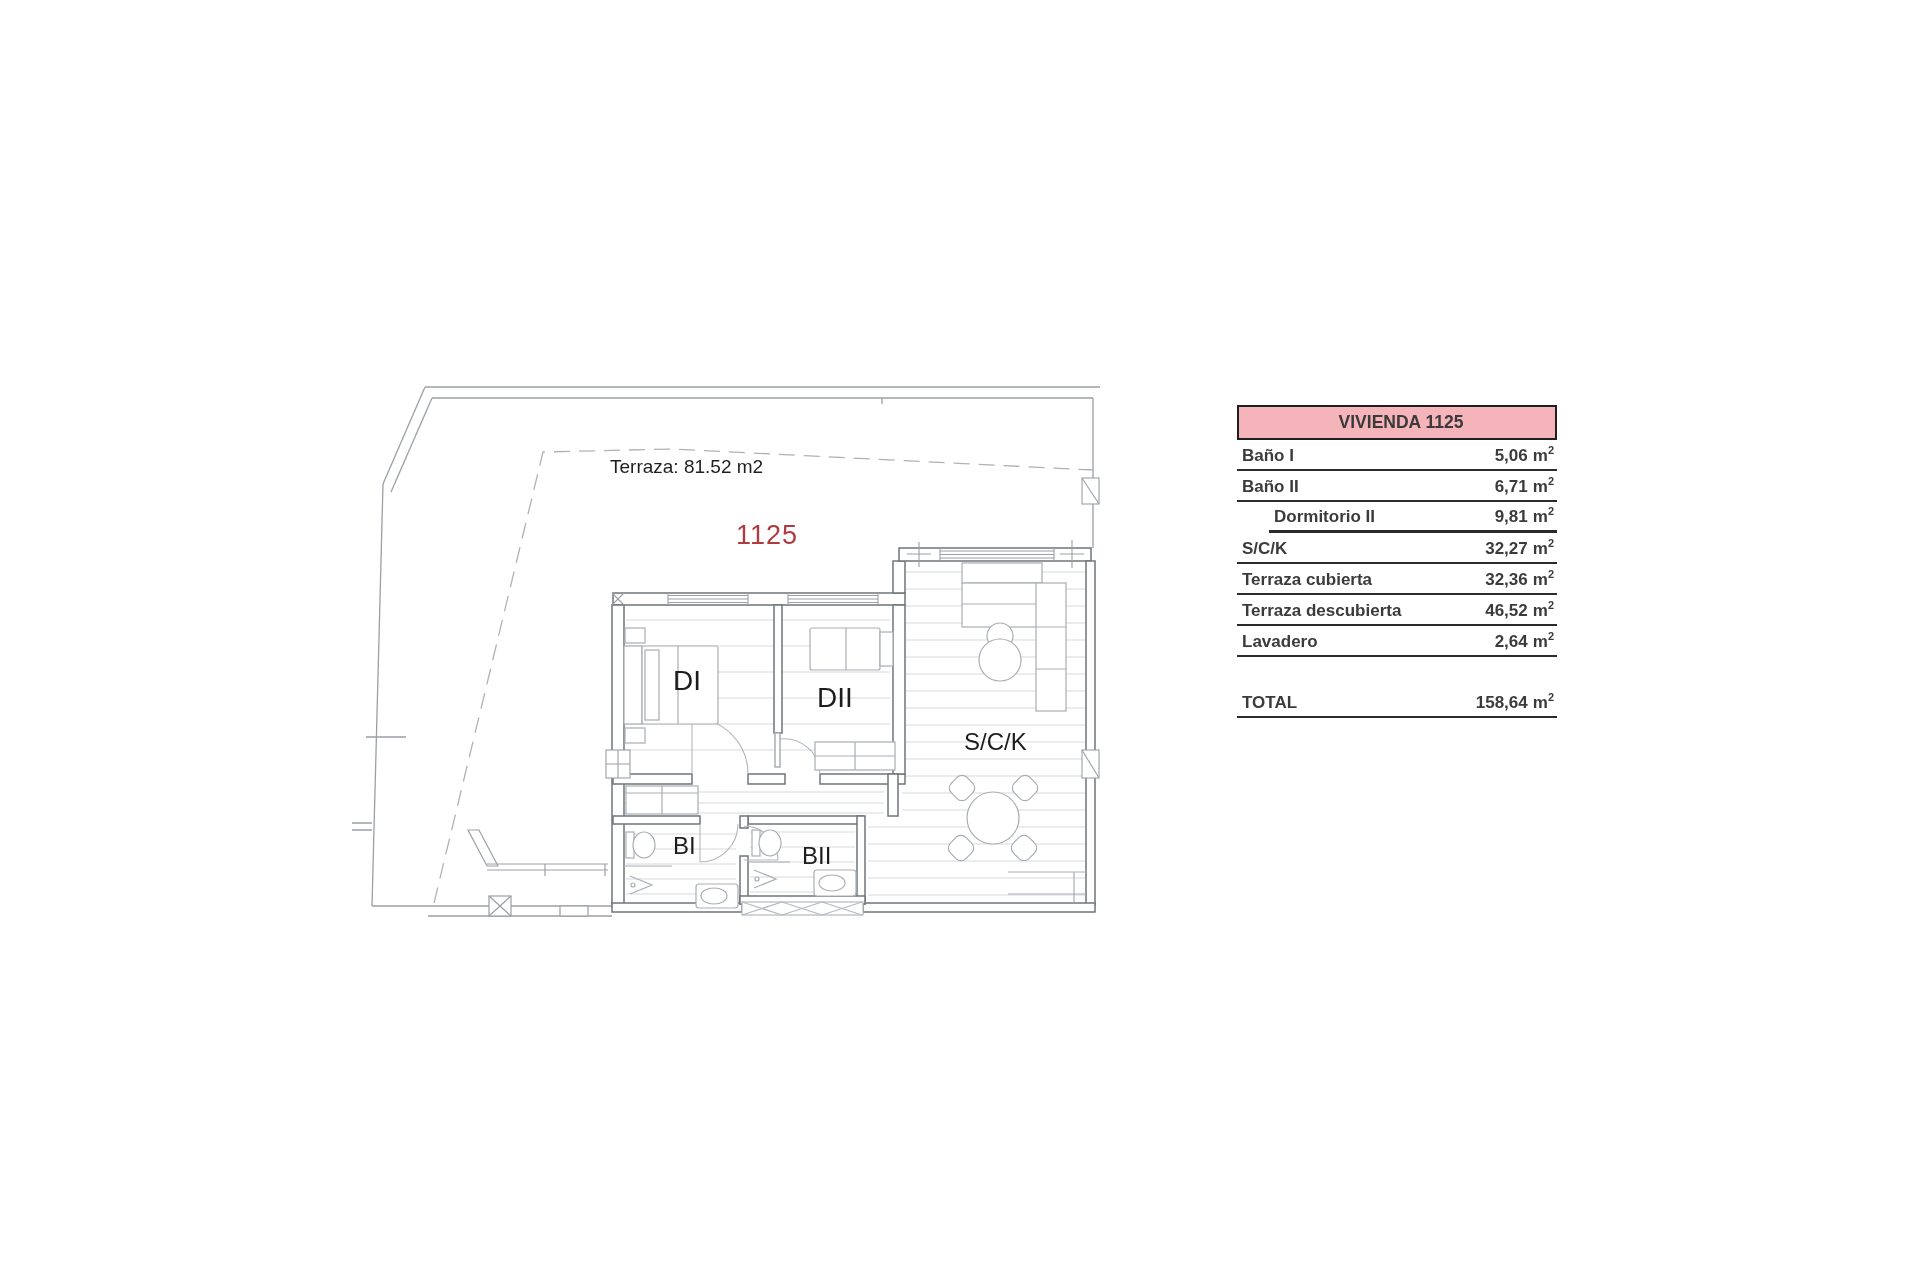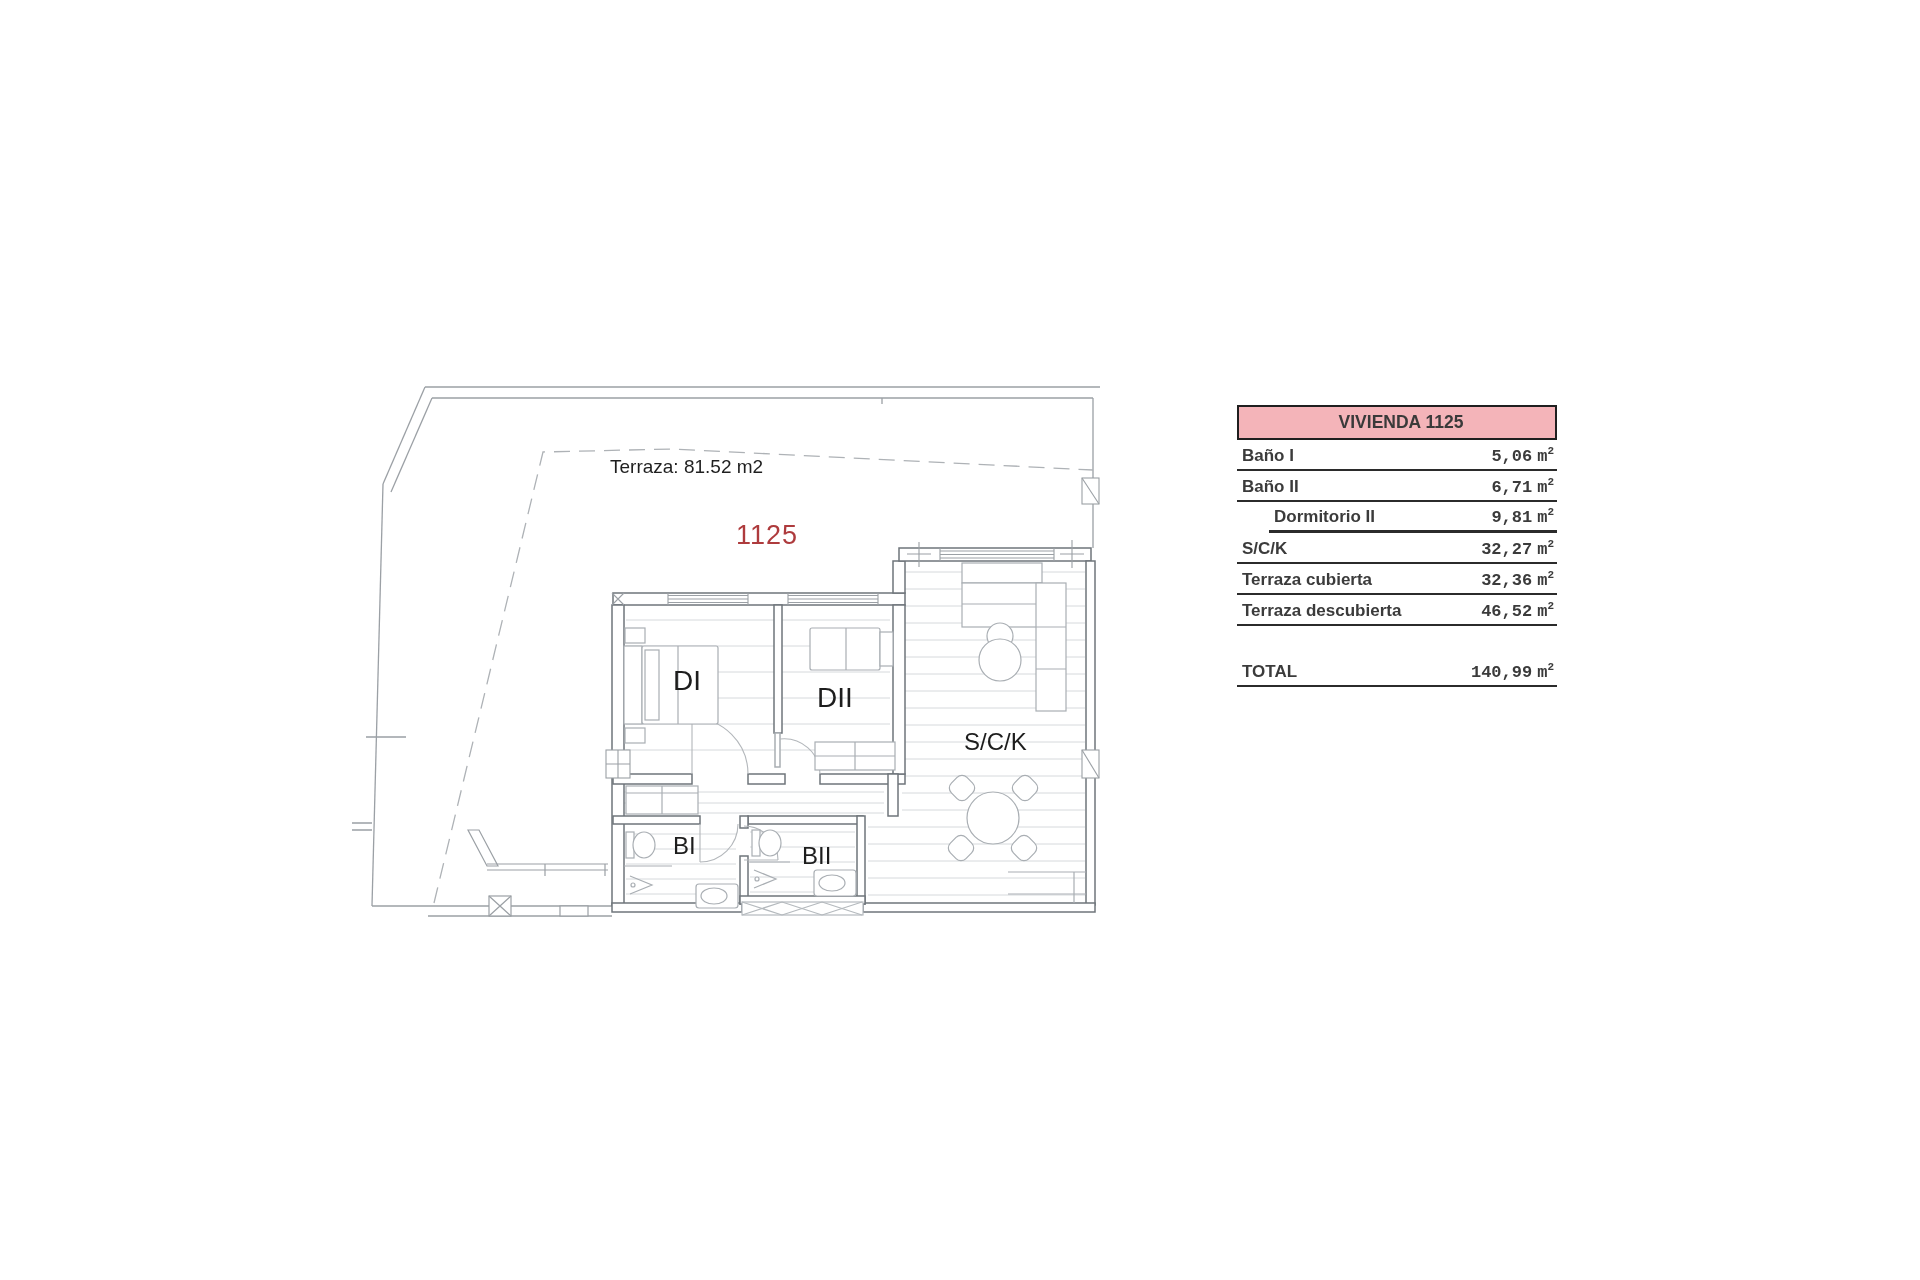--- a/index.html
+++ b/index.html
@@ -24,21 +24,21 @@
     font-size:17.5px;font-weight:bold;color:#3a3a3a;padding-left:8px;
   }
   #area-table .row{
     height:31px;box-sizing:border-box;border-bottom:2px solid #2b2b2b;
     display:flex;align-items:flex-end;justify-content:space-between;
     padding:7px 3px 3px 5px;font-size:17px;font-weight:600;
   }
   #area-table .row.thick{border-bottom-width:3px;margin-left:32px;}
   #area-table .spacer{height:39px;}
   #area-table .row.total{height:22px;border-bottom:2px solid #2b2b2b;justify-content:space-between;}
-  .val{white-space:nowrap;font-family:Liberation Mono, monospace;}
+  .val{white-space:nowrap;}
   .val .unit{margin-left:5px;}
   .val sup{font-size:11px;line-height:0;}
 </style>
 </head>
 <body>
 
 <svg id="plan-svg" viewBox="340 370 780 560" xmlns="http://www.w3.org/2000/svg">
 
   <g stroke="#d6d9dc" stroke-width="1" fill="none">
     <path d="M626,620H890M626,646H890M626,672H890M626,698H890M626,724H890M626,750H890"></path>
@@ -223,20 +223,24 @@
     <span class="val"><span>32,27</span><span class="unit">m</span><sup>2</sup></span>
   </div>
   <div class="row">
     <span>Terraza cubierta</span>
     <span class="val"><span>32,36</span><span class="unit">m</span><sup>2</sup></span>
   </div>
   <div class="row">
     <span>Terraza descubierta</span>
     <span class="val"><span>46,52</span><span class="unit">m</span><sup>2</sup></span>
   </div>
+  <div class="row">
+    <span>Lavadero</span>
+    <span class="val"><span>2,64</span><span class="unit">m</span><sup>2</sup></span>
+  </div>
 
   <div class="spacer"></div>
 
   <div class="row total">
     <span>TOTAL</span>
-    <span class="val"><span>140,99</span><span class="unit">m</span><sup>2</sup></span>
+    <span class="val"><span>158,64</span><span class="unit">m</span><sup>2</sup></span>
   </div>
 </div>
 
 </body></html>

